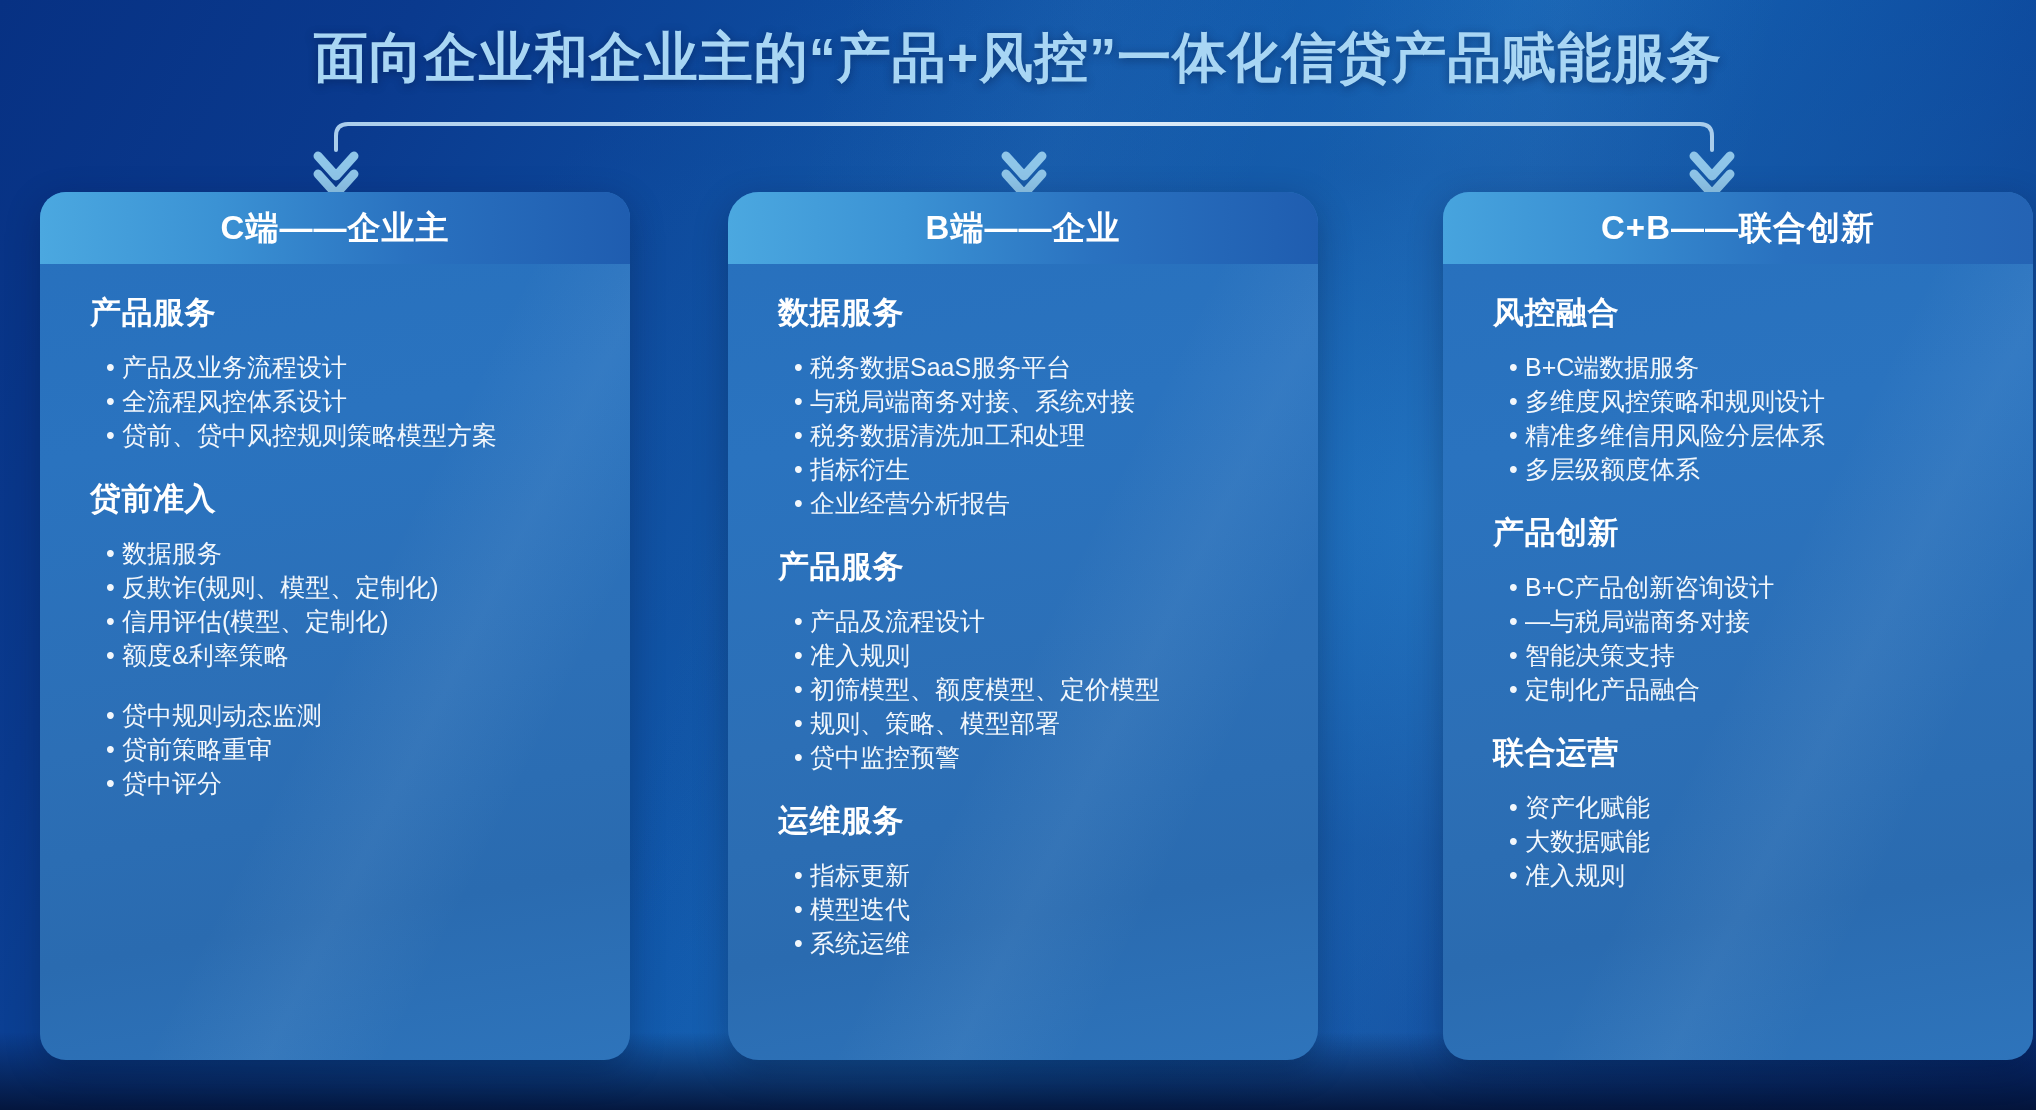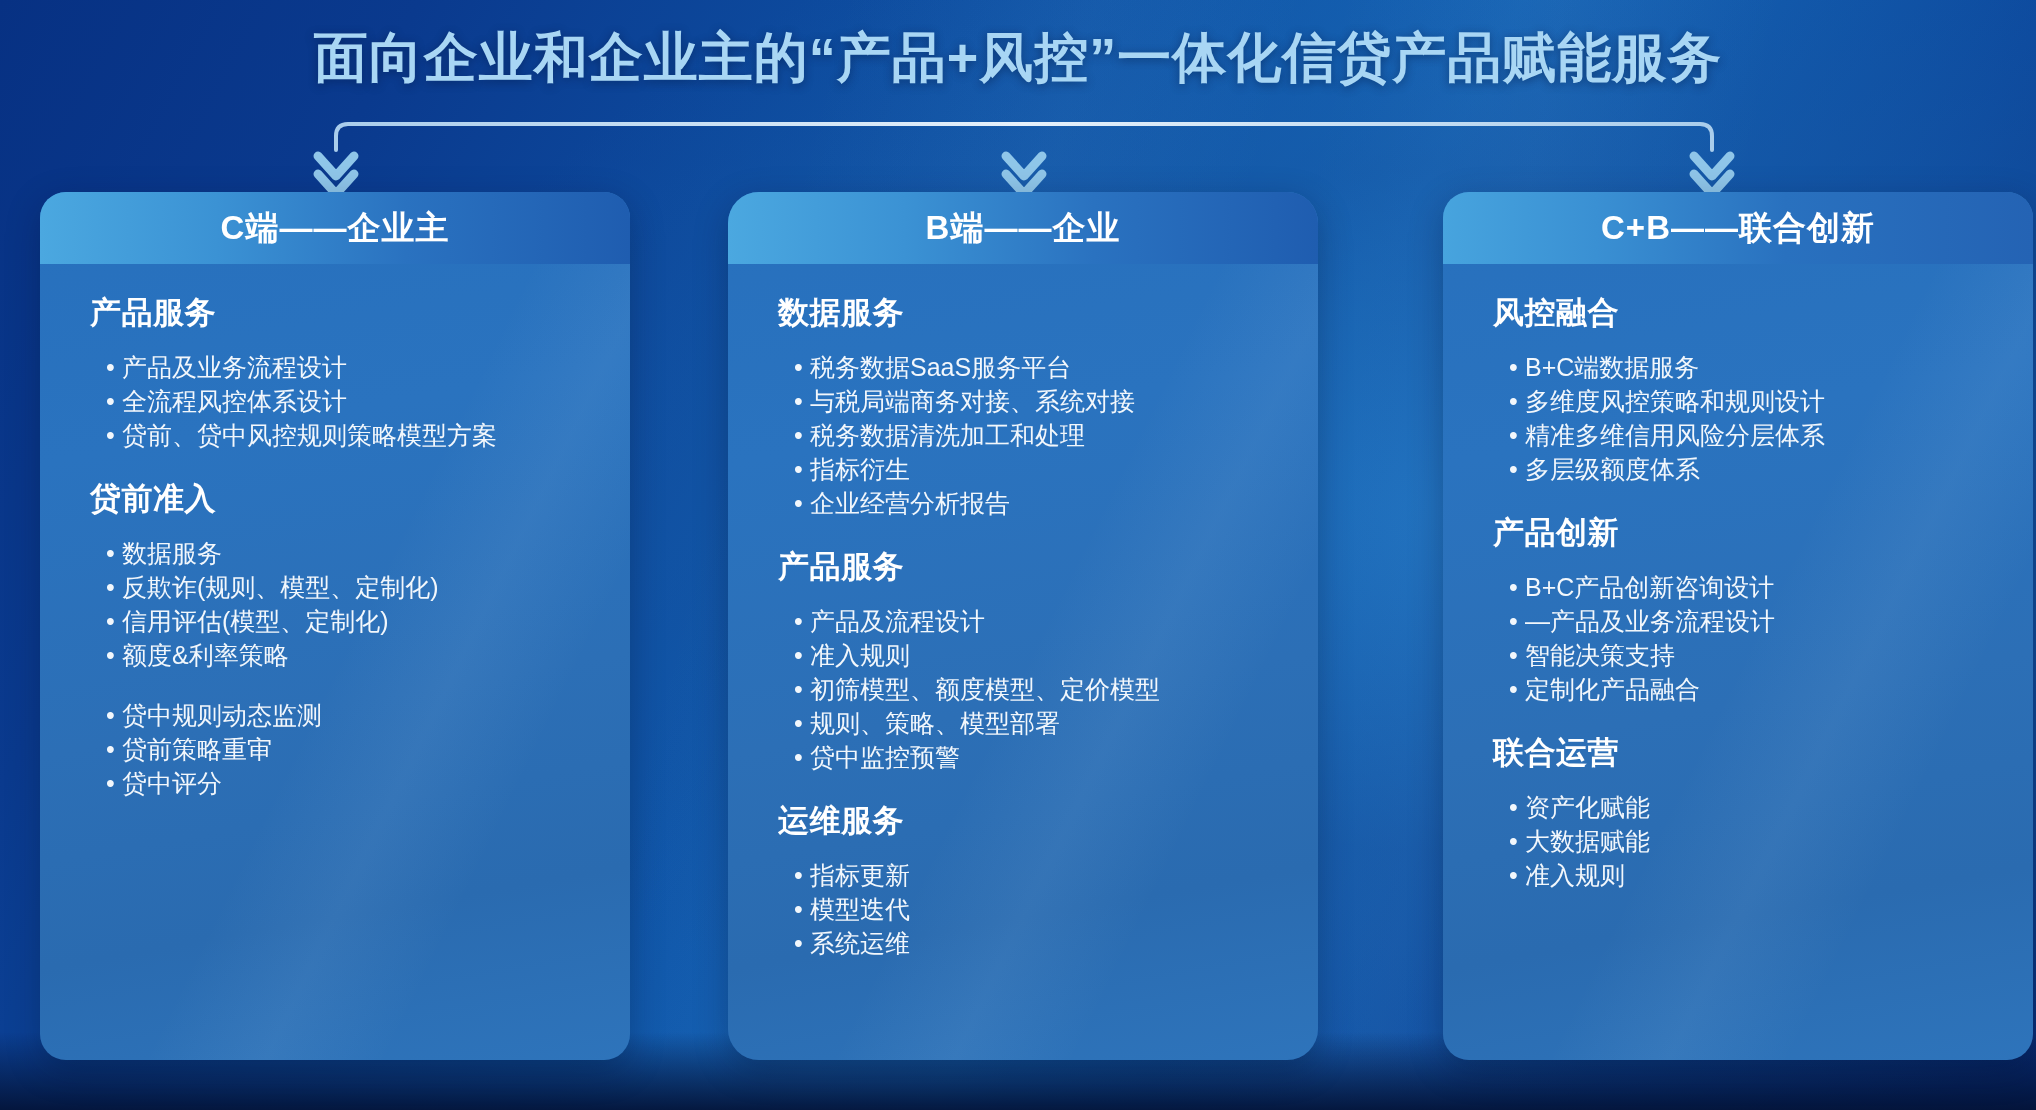--- a/index.html
+++ b/index.html
@@ -274,21 +274,21 @@
             <li>多维度风控策略和规则设计</li>
             <li>精准多维信用风险分层体系</li>
             <li>多层级额度体系</li>
           </ul>
         </div>
 
         <div class="group">
           <div class="group-title">产品创新</div>
           <ul class="bullets">
             <li>B+C产品创新咨询设计</li>
-            <li>—产品及业务流程设计</li>
+            <li>—与税局端商务对接</li>
             <li>智能决策支持</li>
             <li>定制化产品融合</li>
           </ul>
         </div>
 
         <div class="group">
           <div class="group-title">联合运营</div>
           <ul class="bullets">
             <li>资产化赋能</li>
             <li>大数据赋能</li>

